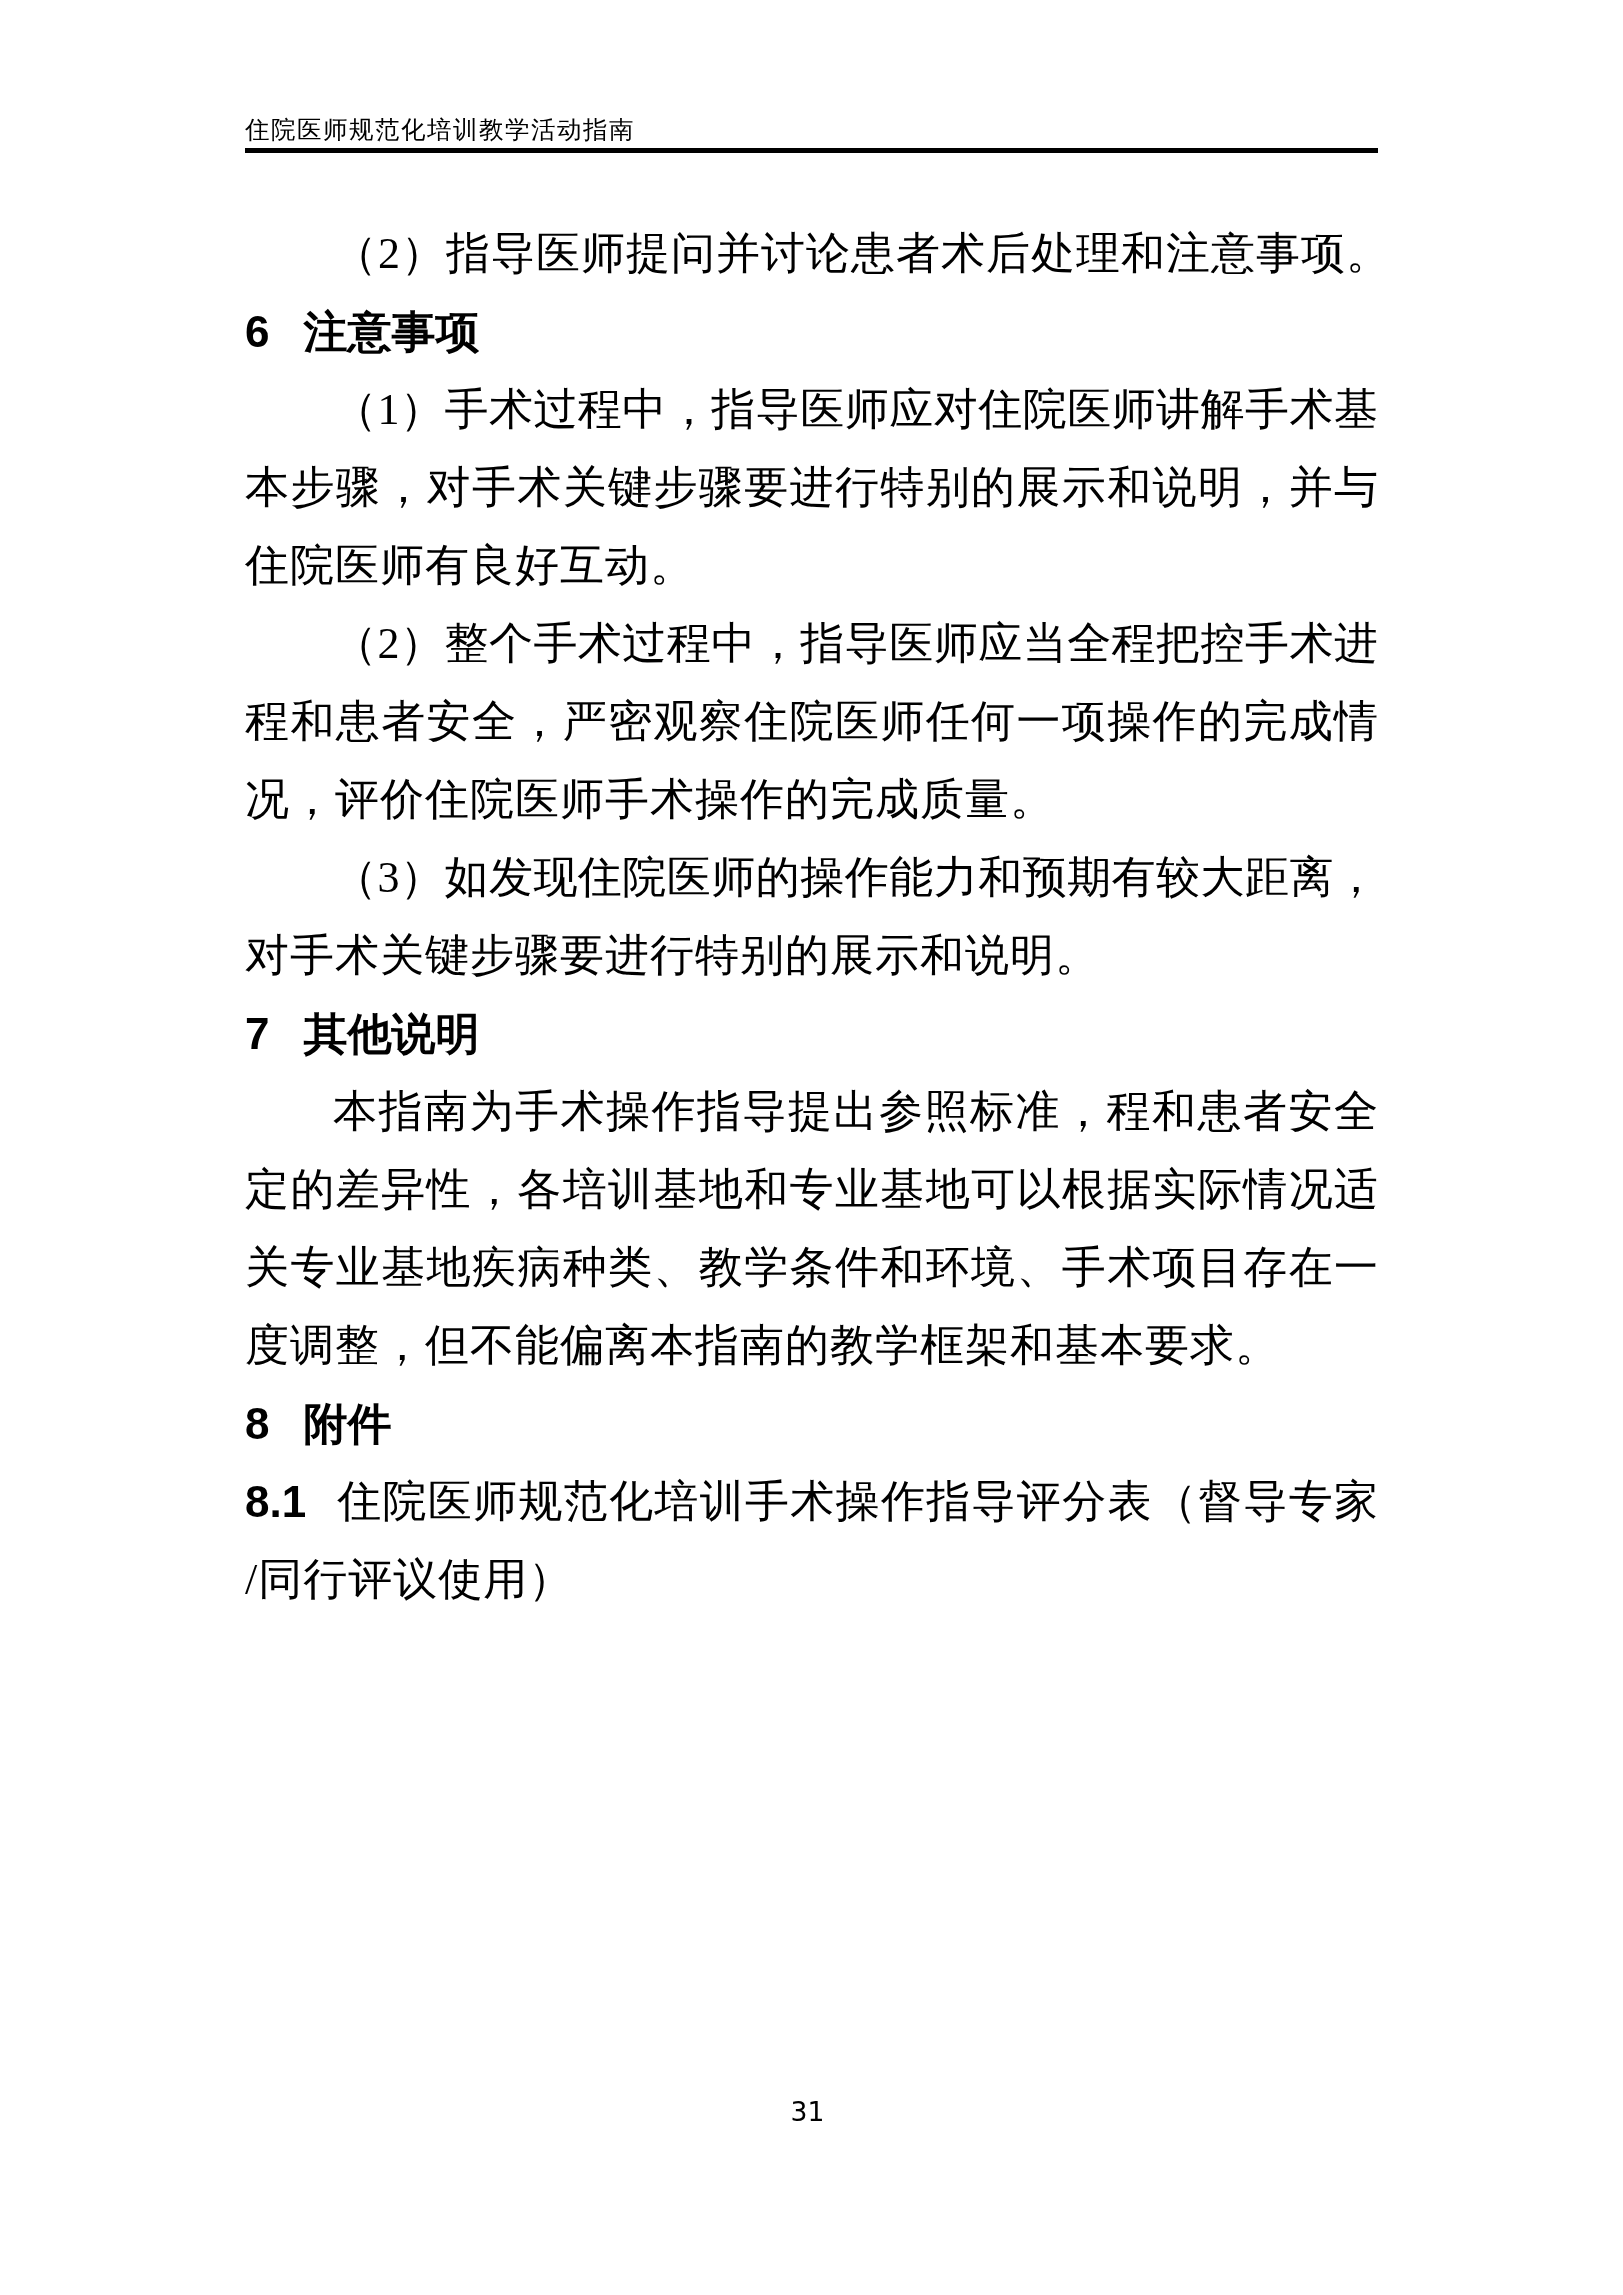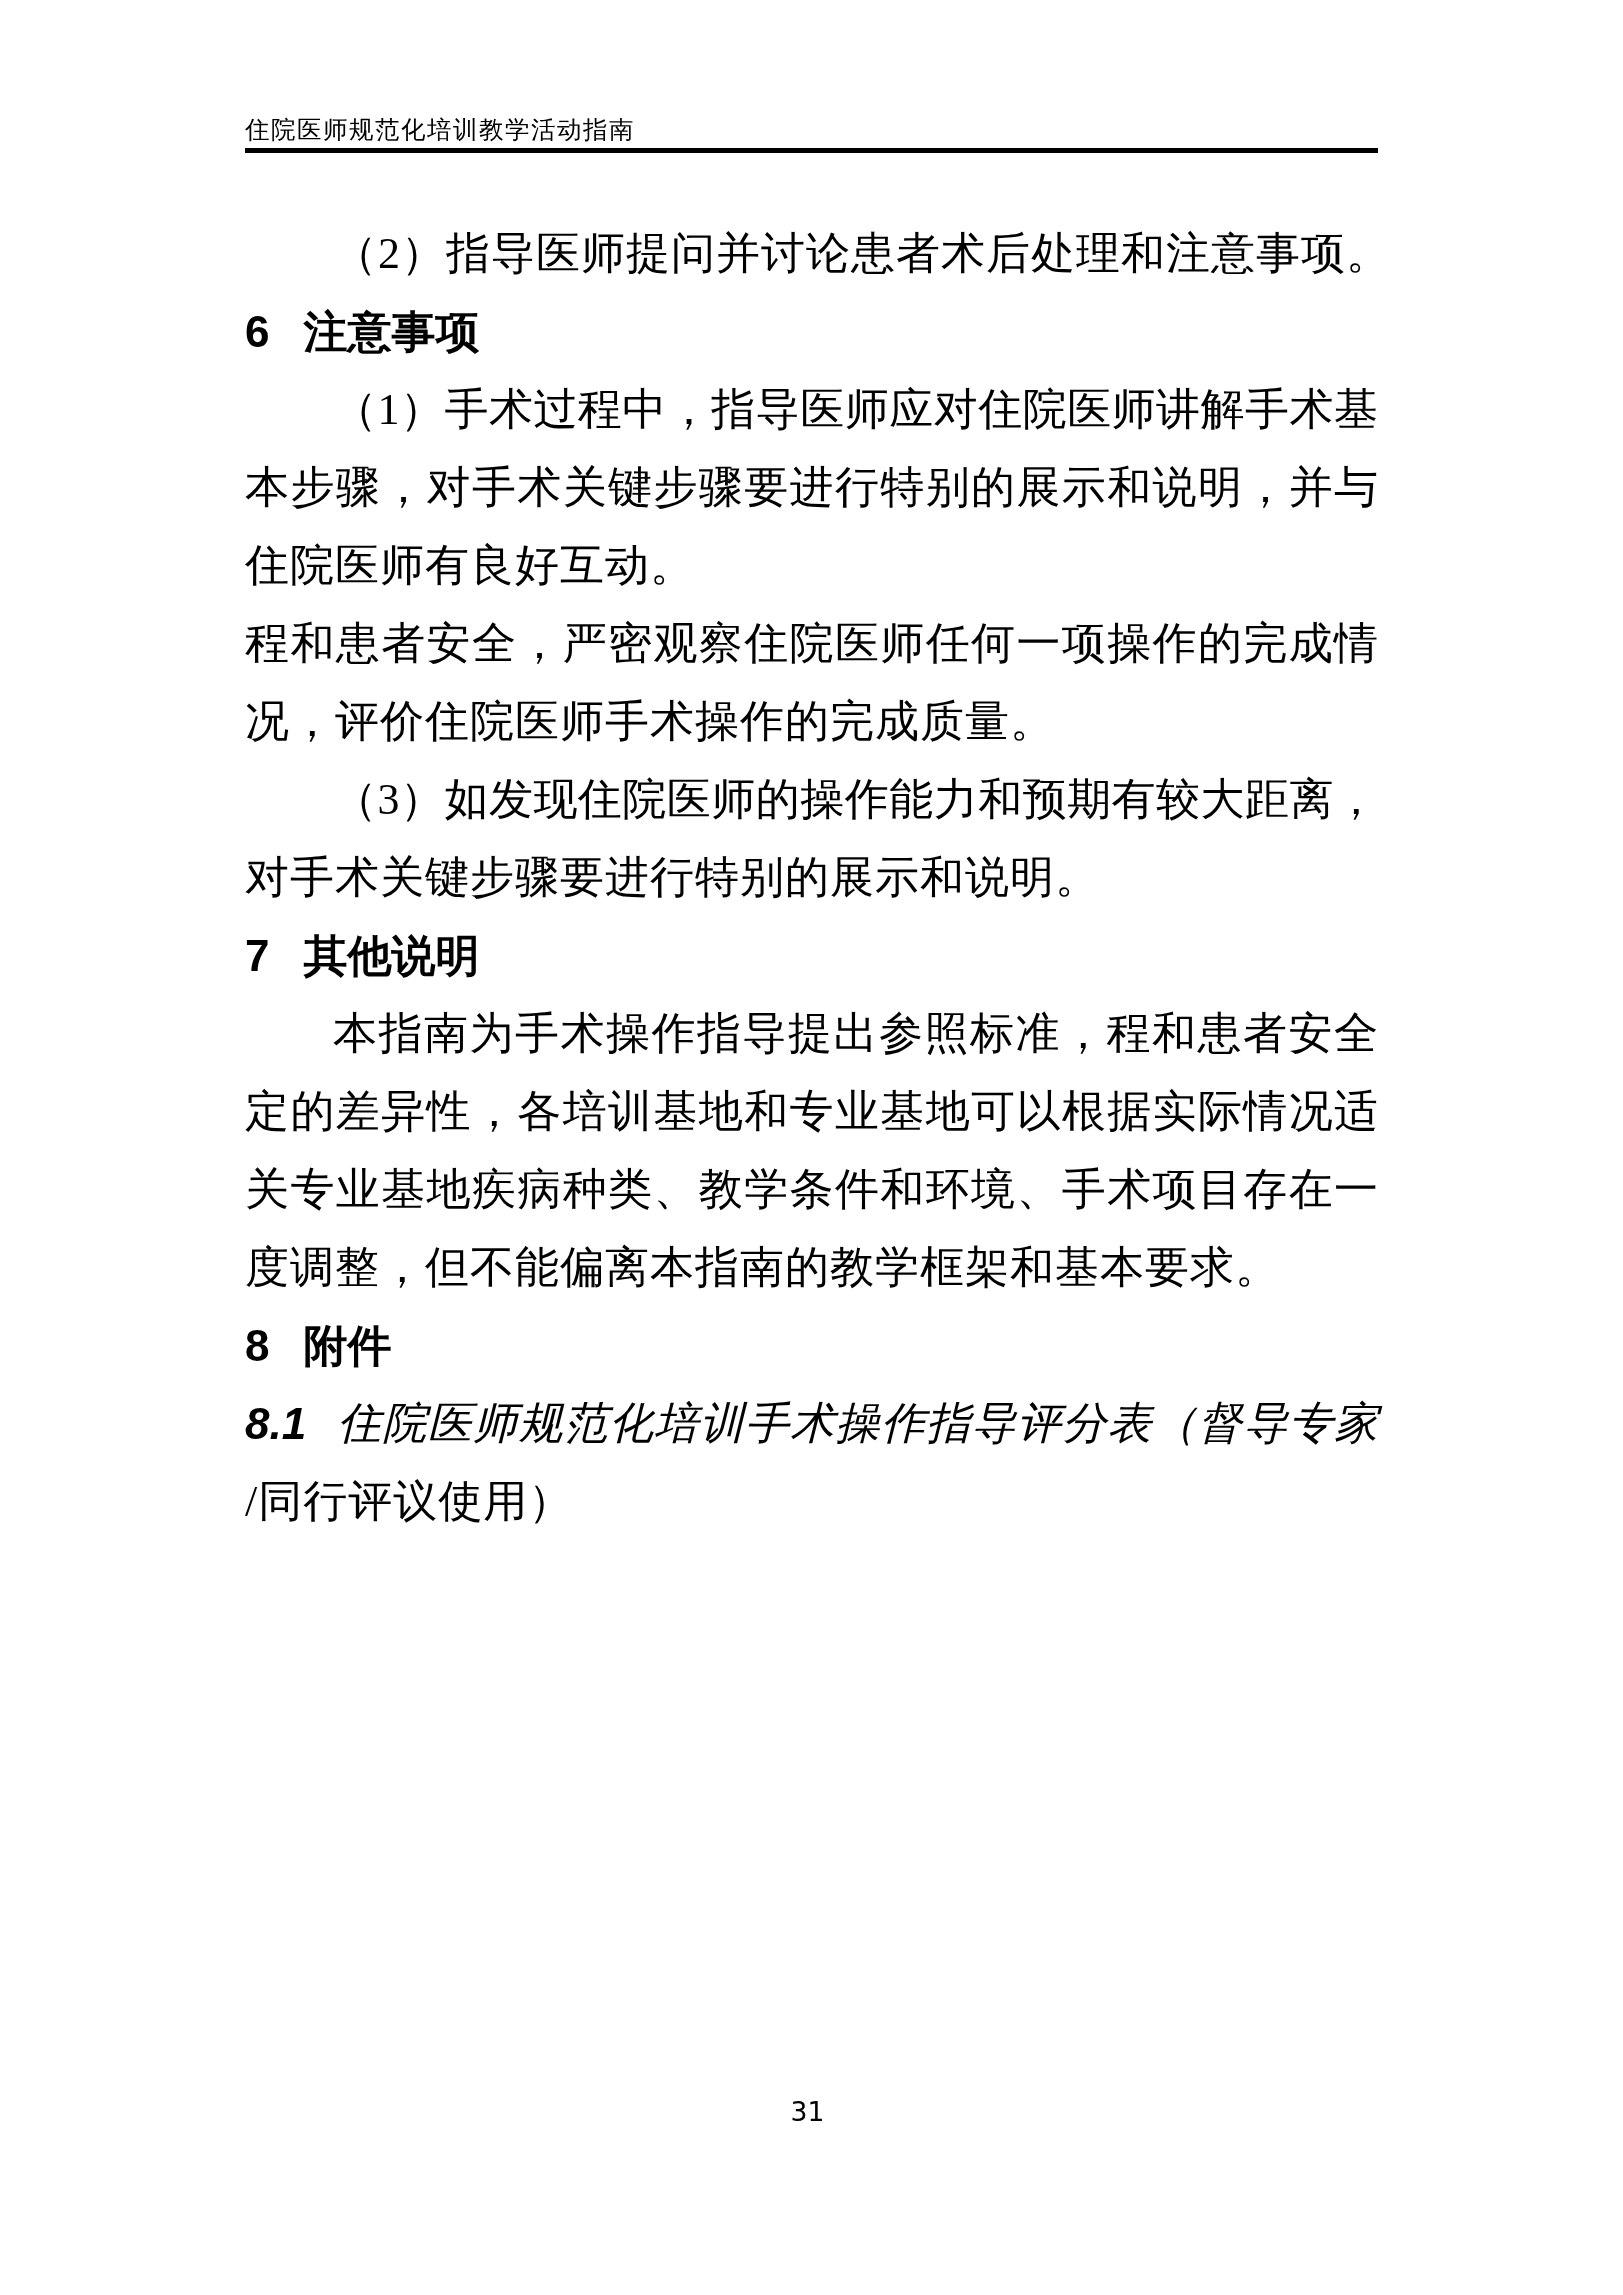--- a/index.html
+++ b/index.html
@@ -37,21 +37,21 @@
     text-align-last:justify;
     letter-spacing:0;
   }
   .line.indent{padding-left:88px;}
   .heading{
     font-family:"Liberation Sans","DejaVu Sans",sans-serif;
     font-weight:bold;
     letter-spacing:0;
   }
   .heading .h-num{display:inline-block;margin-right:34px;letter-spacing:0;}
-  .attachment-line{display:flex;align-items:center;white-space:normal;letter-spacing:0;font-style:italic;}
+  .attachment-line{display:flex;align-items:center;white-space:normal;letter-spacing:0;}
   .attachment-line .h-num{
     font-family:"Liberation Sans","DejaVu Sans",sans-serif;
     font-weight:bold;flex:0 0 auto;margin-right:31px;
   }
   .attachment-line .att-text{
     flex:1 1 auto;
     font-family:"Liberation Serif",serif;
     font-weight:normal;
     text-align:justify;
     text-align-last:justify;
@@ -79,20 +79,21 @@
     <div class="line heading">
       <span class="h-num">6</span><span>注意事项</span>
     </div>
 
     <div class="line just indent">（1）手术过程中，指导医师应对住院医师讲解手术基</div>
 
     <div class="line just">本步骤，对手术关键步骤要进行特别的展示和说明，并与</div>
 
     <div class="line">住院医师有良好互动。</div>
 
+    <div class="line just indent">（2）整个手术过程中，指导医师应当全程把控手术进</div>
 
     <div class="line just">程和患者安全，严密观察住院医师任何一项操作的完成情</div>
 
     <div class="line">况，评价住院医师手术操作的完成质量。</div>
 
     <div class="line just indent">（3）如发现住院医师的操作能力和预期有较大距离，</div>
 
     <div class="line">对手术关键步骤要进行特别的展示和说明。</div>
 
     <div class="line heading">

